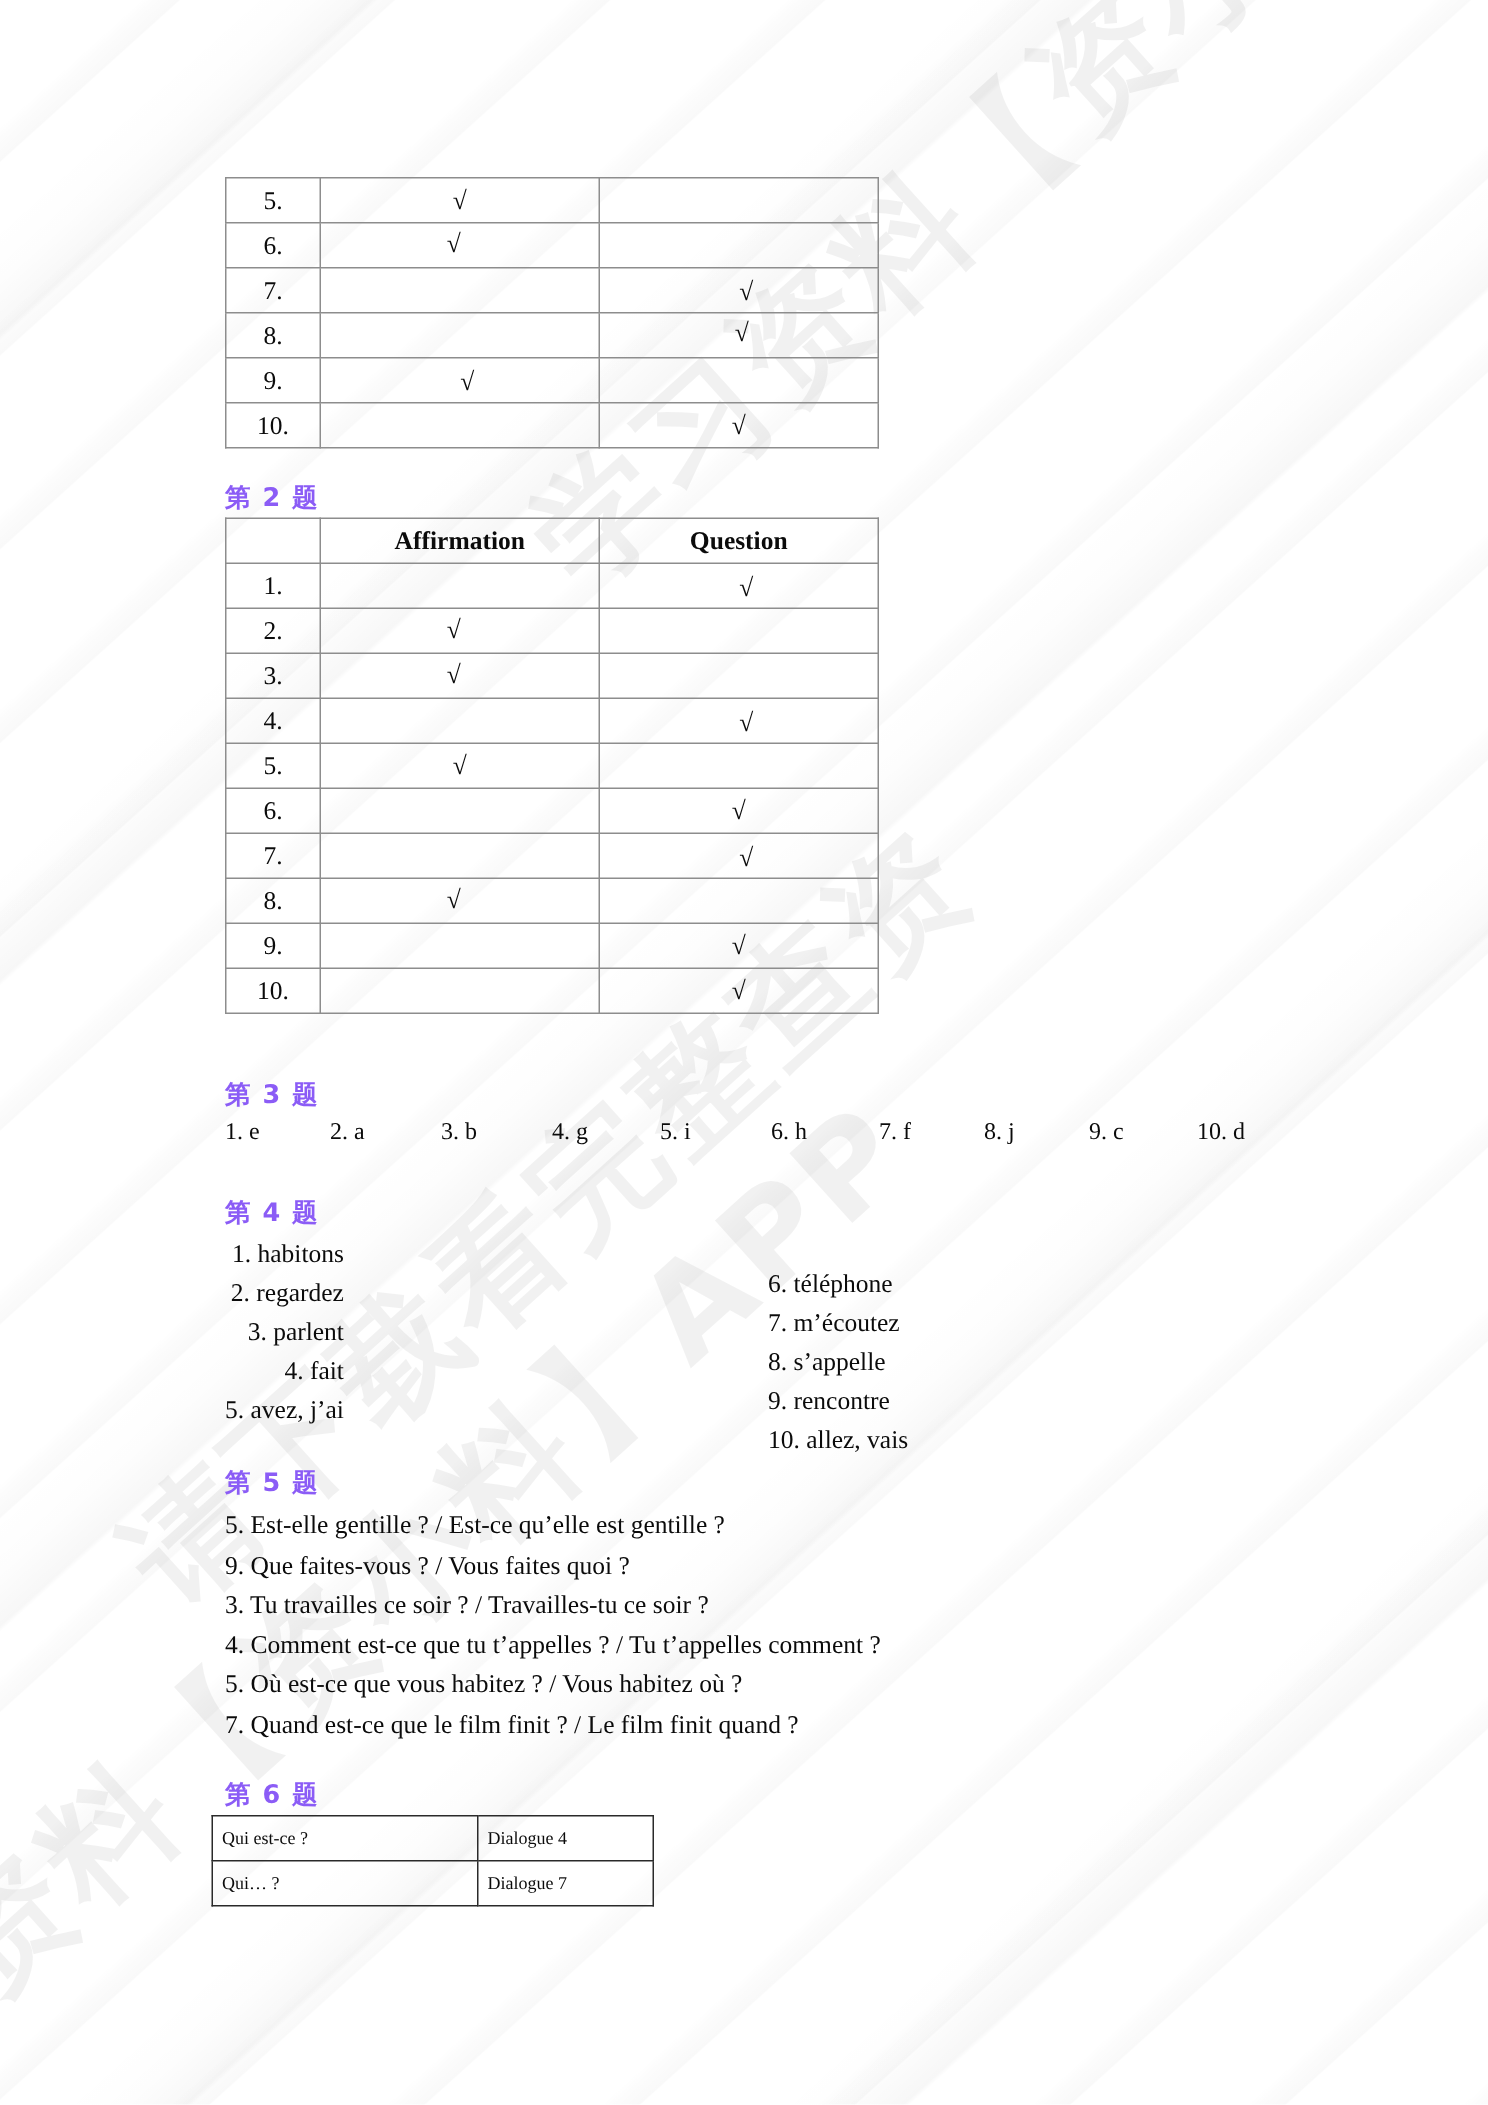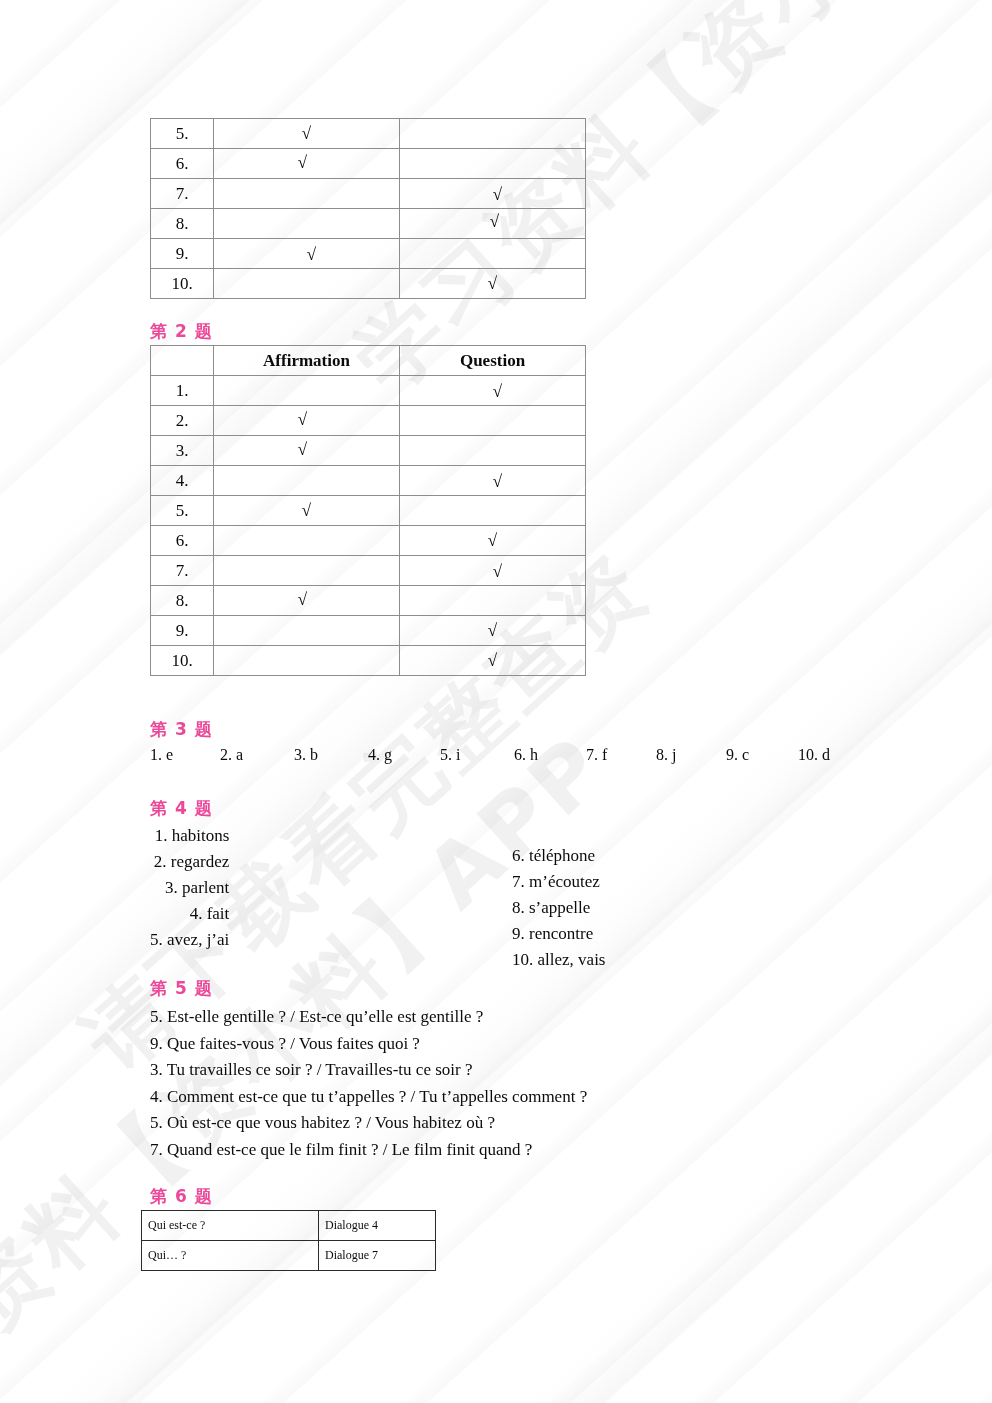--- a/index.html
+++ b/index.html
@@ -71,21 +71,21 @@
     inset: 0;
     z-index: 1;
   }
 
   .sec-title {
     position: absolute;
     font-family: "DejaVu Sans", "Liberation Sans", sans-serif;
     font-weight: 700;
     font-size: 17px;
     letter-spacing: 1px;
-    color: #ec4899;
+    color: #8b5cf6;
   }
 
   
   table.grid {
     position: absolute;
     border-collapse: collapse;
     table-layout: fixed;
     font-size: 17px;
   }
   table.grid td, table.grid th {

